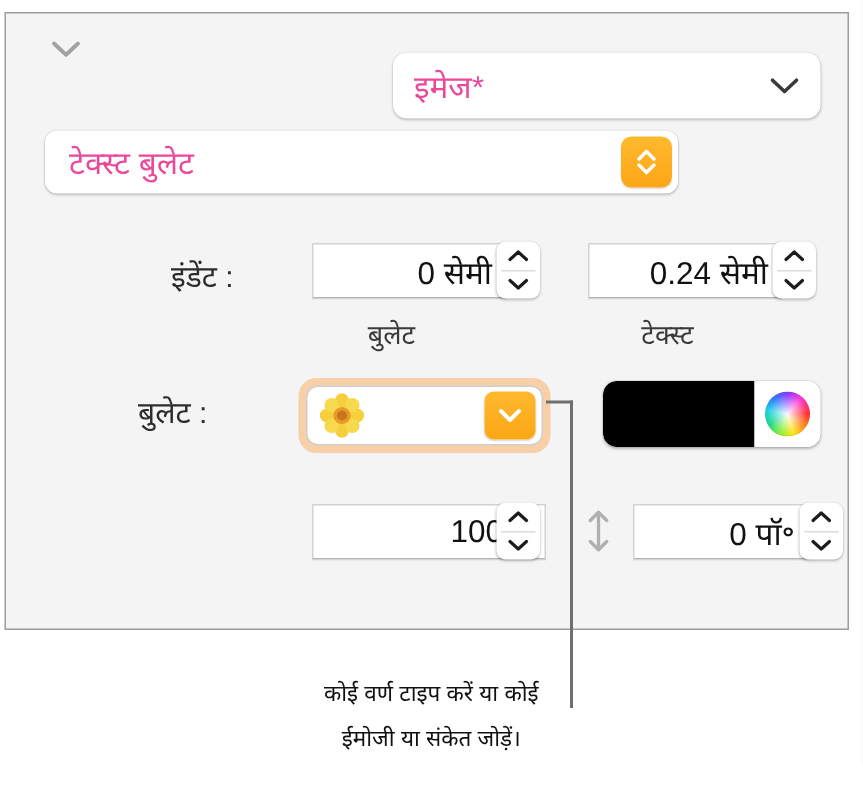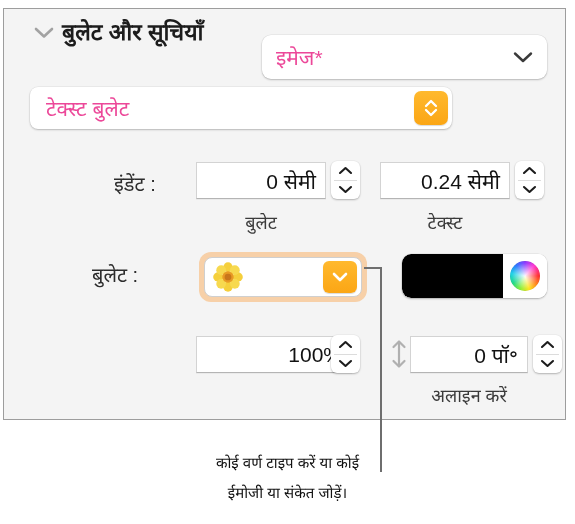--- a/index.html
+++ b/index.html
@@ -116,20 +116,21 @@
   }
 
   
   .num-field {
     position: absolute;
     background: #ffffff;
     border: 1px solid #d3d3d3;
     border-bottom-color: #b4b4b4;
     box-sizing: border-box;
     box-shadow: 0 1px 0 rgba(0,0,0,0.04);
+    margin-left: 12px;
   }
   .num-field .num-value {
     position: absolute;
     right: 9px;
     top: 50%;
     transform: translateY(-50%);
     font-size: 21px;
     color: #111111;
     white-space: nowrap;
   }
@@ -257,21 +258,20 @@
 
   <div class="panel">
 
     <div class="disclosure">
       <span>
         <svg width="20" height="13" viewBox="0 0 20 13">
           <path d="M2 3 L10 10.5 L18 3" fill="none" stroke="#a2a2a2" stroke-width="2.6" stroke-linecap="round" stroke-linejoin="round"></path>
         </svg>
       </span>
     </div>
-    <div class="section-title">बुलेट और सूचियाँ</div>
 
     <div class="popup-pill" id="style-popup">
       <span class="pill-label">इमेज*</span>
       <span class="pill-chevron">
         <svg width="20" height="14" viewBox="0 0 20 14">
           <path d="M2 3.5 L10 11 L18 3.5" fill="none" stroke="#3a3a3a" stroke-width="2.4" stroke-linecap="round" stroke-linejoin="round"></path>
         </svg>
       </span>
     </div>
 
@@ -391,21 +391,20 @@
             <path d="M2 7 L7.5 2 L13 7" fill="none" stroke="#1c1c1c" stroke-width="2.1" stroke-linecap="round" stroke-linejoin="round"></path>
           </svg>
       </div>
       <div class="divider"></div>
       <div class="half">
         <svg width="15" height="9" viewBox="0 0 15 9">
             <path d="M2 2 L7.5 7 L13 2" fill="none" stroke="#1c1c1c" stroke-width="2.1" stroke-linecap="round" stroke-linejoin="round"></path>
           </svg>
       </div>
     </div>
-    <div class="caption" style="left:395px; top:374px; width:140px;">अलाइन करें</div>
 
   </div>
 
   <div class="leader" id="leader-h"></div>
   <div class="leader" id="leader-v"></div>
 
   <div id="callout-text">
     <span class="line">कोई वर्ण टाइप करें या कोई</span>
     <span class="line">ईमोजी या संकेत जोड़ें।</span>
   </div>

